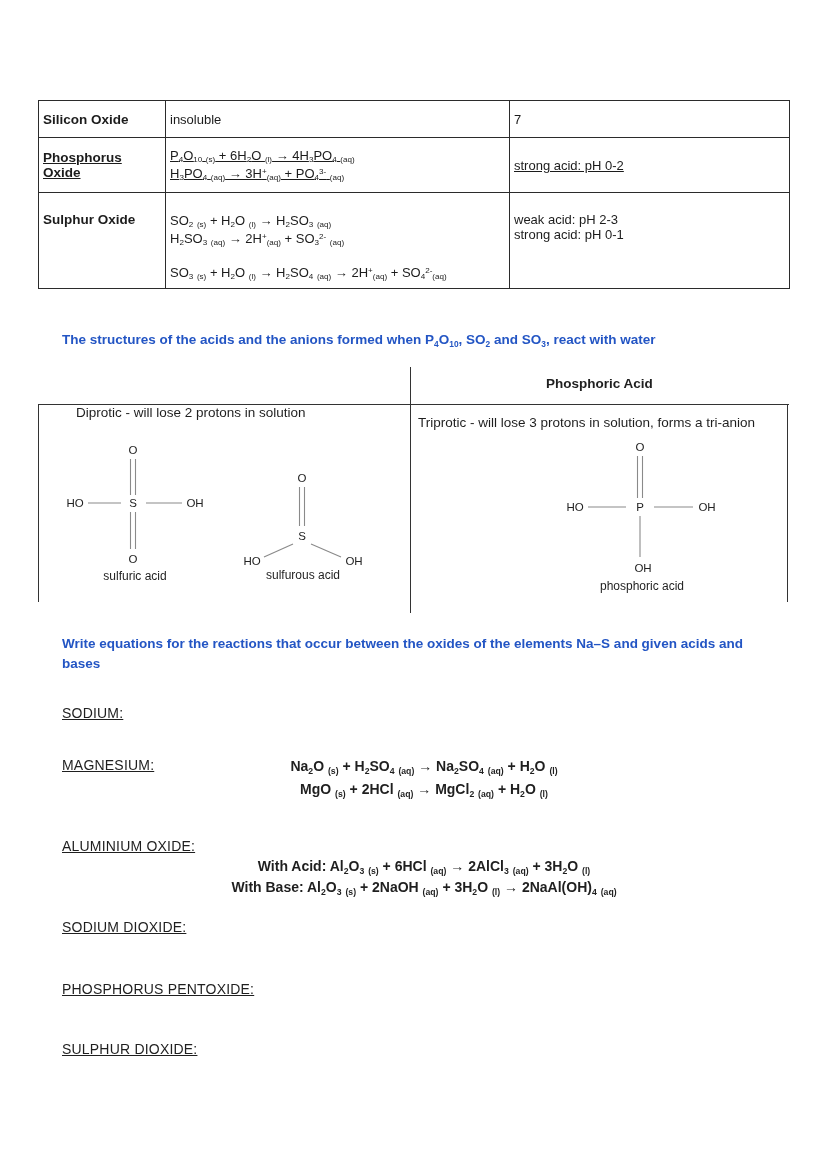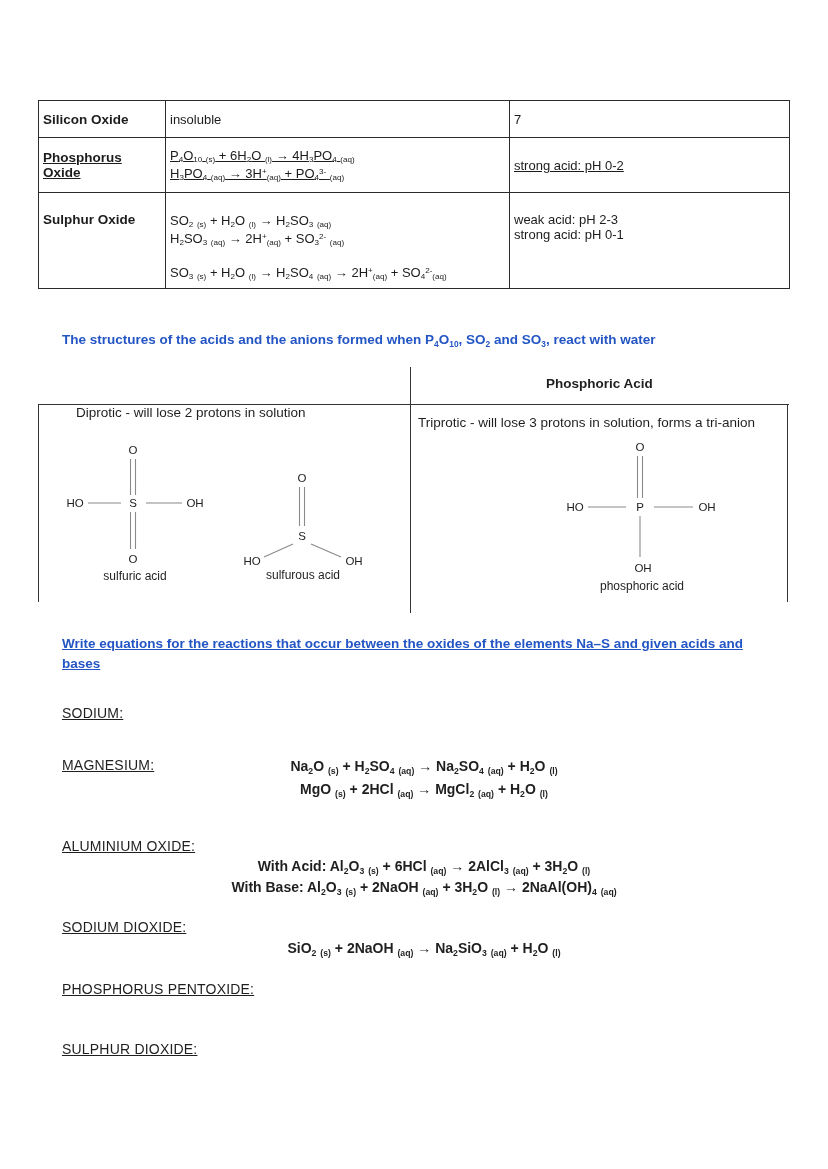--- a/index.html
+++ b/index.html
@@ -136,21 +136,21 @@
     <line class="bond" x1="96" y1="75" x2="135" y2="75"></line>
     <line class="bond" x1="82" y1="84" x2="82" y2="125"></line>
     <text class="atom" x="82" y="19" text-anchor="middle">O</text>
     <text class="atom" x="82" y="79" text-anchor="middle">P</text>
     <text class="atom" x="17" y="79" text-anchor="middle">HO</text>
     <text class="atom" x="149" y="79" text-anchor="middle">OH</text>
     <text class="atom" x="85" y="140" text-anchor="middle">OH</text>
     <text class="caption" x="84" y="158" text-anchor="middle">phosphoric acid</text>
   </svg>
 
-  <div class="abs blue-heading" style="left:62px;top:634px;width:722px;text-decoration:underline;">Write equations for the reactions that occur between the oxides of the elements Na–S and given acids and bases</div>
+  <div class="abs blue-heading" style="left:62px;top:634px;width:722px;">Write equations for the reactions that occur between the oxides of the elements Na–S and given acids and bases</div>
 
   <div class="abs" style="left:62px;top:704px;">
     <span class="rx-label">SODIUM:</span>
   </div>
   <div class="abs rx-eq" style="top:756px;">Na<sub>2</sub>O <sub>(s)</sub> + H<sub>2</sub>SO<sub>4</sub> <sub>(aq)</sub>  → Na<sub>2</sub>SO<sub>4</sub> <sub>(aq)</sub> + H<sub>2</sub>O <sub>(l)</sub></div>
 
   <div class="abs" style="left:62px;top:756px;">
     <span class="rx-label">MAGNESIUM:</span>
   </div>
   <div class="abs rx-eq" style="top:779px;">MgO <sub>(s)</sub> + 2HCl <sub>(aq)</sub> → MgCl<sub>2</sub> <sub>(aq)</sub> + H<sub>2</sub>O <sub>(l)</sub></div>
@@ -159,21 +159,20 @@
     <span class="rx-label">ALUMINIUM OXIDE:</span>
   </div>
   <div class="abs rx-eq" style="top:856px;">
     <div>With Acid: Al<sub>2</sub>O<sub>3</sub> <sub>(s)</sub> + 6HCl <sub>(aq)</sub> → 2AlCl<sub>3</sub> <sub>(aq)</sub> + 3H<sub>2</sub>O <sub>(l)</sub></div>
     <div>With Base: Al<sub>2</sub>O<sub>3</sub> <sub>(s)</sub> + 2NaOH <sub>(aq)</sub> + 3H<sub>2</sub>O <sub>(l)</sub> → 2NaAl(OH)<sub>4</sub> <sub>(aq)</sub></div>
   </div>
 
   <div class="abs" style="left:62px;top:918px;">
     <span class="rx-label">SODIUM DIOXIDE:</span>
   </div>
-  <div class="abs rx-eq" style="top:938px;">SiO<sub>2</sub> <sub>(s)</sub> + 2NaOH <sub>(aq)</sub> → Na<sub>2</sub>SiO<sub>3</sub> <sub>(aq)</sub> + H<sub>2</sub>O <sub>(l)</sub></div>
 
   <div class="abs" style="left:62px;top:980px;">
     <span class="rx-label">PHOSPHORUS PENTOXIDE:</span>
   </div>
 
   <div class="abs" style="left:62px;top:1040px;">
     <span class="rx-label">SULPHUR DIOXIDE:</span>
   </div>
 
 </div>

